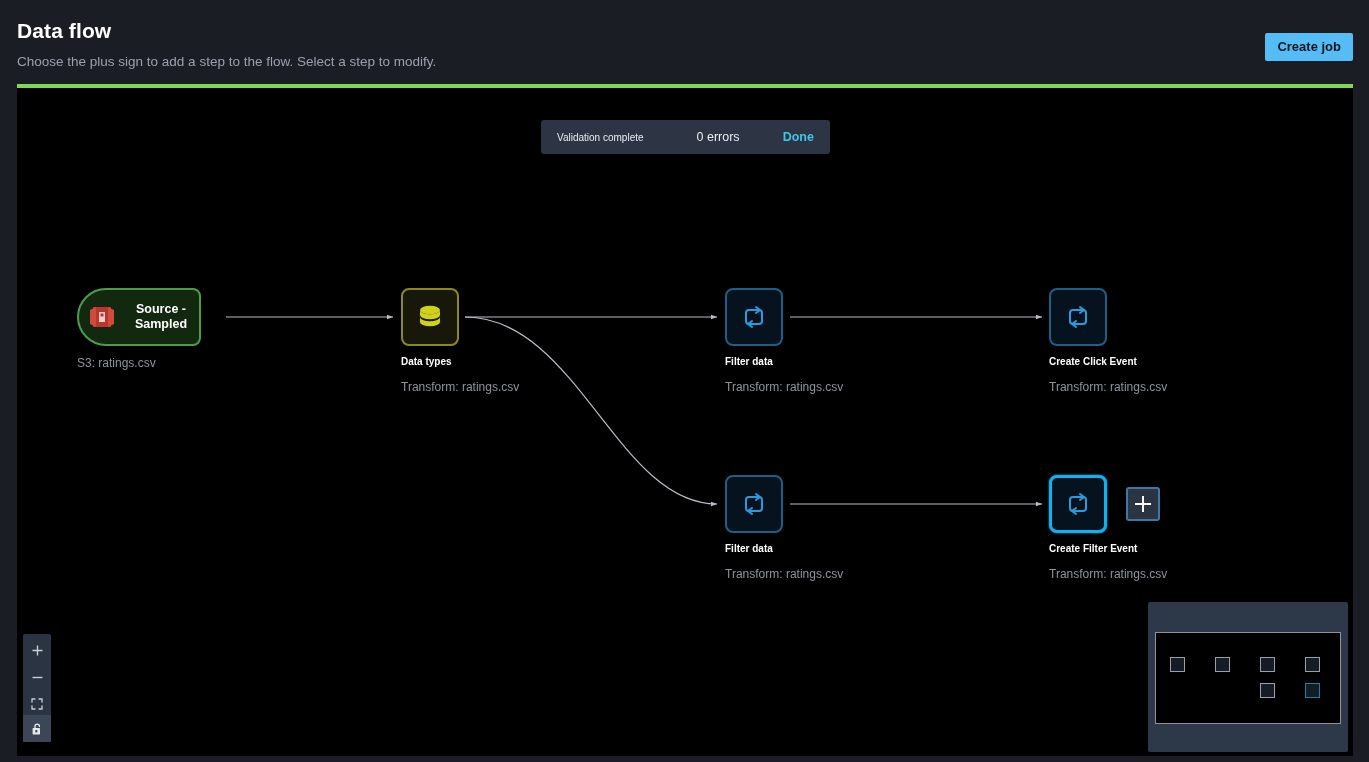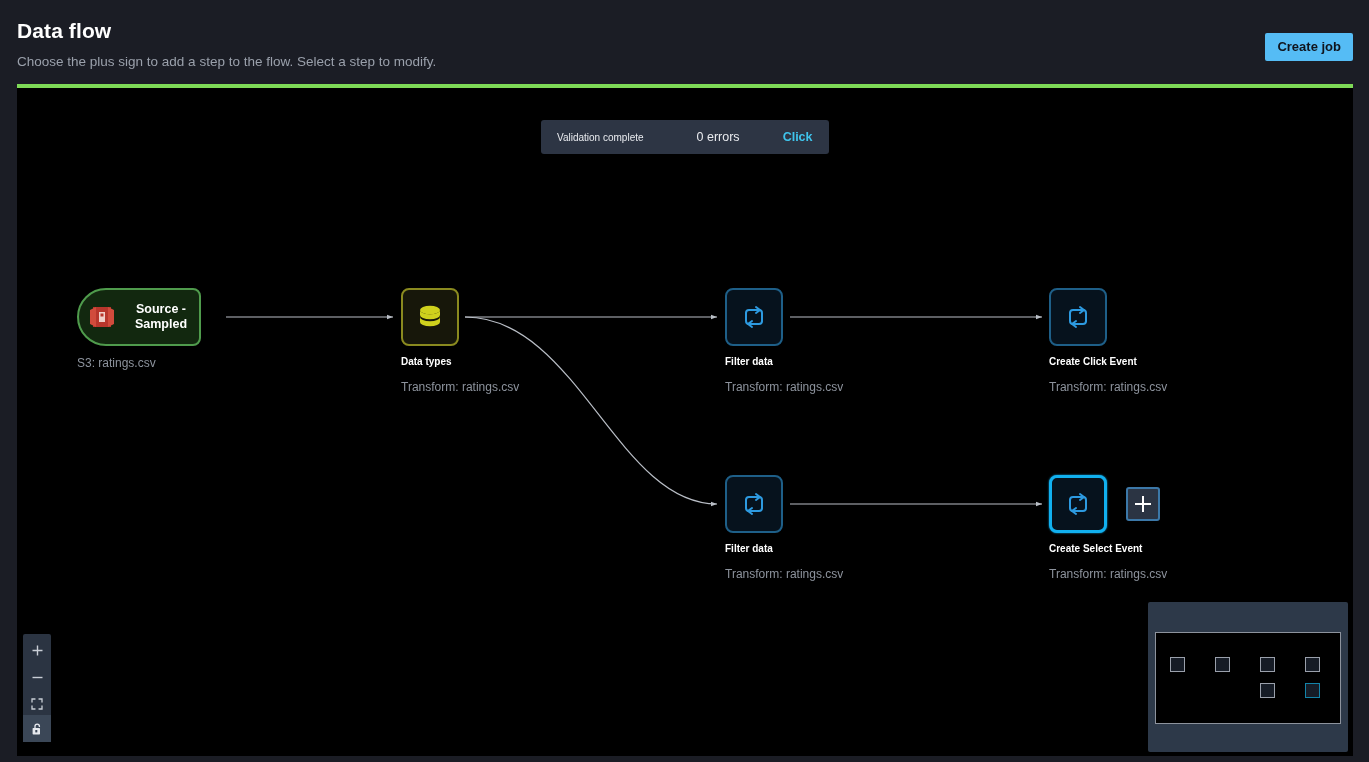--- a/index.html
+++ b/index.html
@@ -183,21 +183,21 @@
       <path d="M 448 229 C 560 229, 600 416, 700 416" fill="none" stroke="#b9bec6" stroke-width="1.2" marker-end="url(#arrow)"></path>
 
       <line x1="773" y1="229" x2="1025" y2="229" stroke="#b9bec6" stroke-width="1.2" marker-end="url(#arrow)"></line>
 
       <line x1="773" y1="416" x2="1025" y2="416" stroke="#b9bec6" stroke-width="1.2" marker-end="url(#arrow)"></line>
     </svg>
 
     <div id="validation-banner">
       <span class="vb-text">Validation complete</span>
       <span class="vb-errors">0 errors</span>
-      <span class="vb-done">Click</span>
+      <span class="vb-done">Done</span>
     </div>
 
     <div class="node" style="left:60px; top:200px; width:200px; height:120px;">
       <div class="node-source">
         <span style="display:block;width:26px;height:28px;">
           <svg width="26" height="28" viewBox="0 0 26 28">
             <path d="M4 4 L22 4 L22 24 L4 24 Z" fill="#b8362c"></path>
             <path d="M1 7 L7 4 L7 24 L1 21 Z" fill="#d14b3c"></path>
             <path d="M25 7 L19 4 L19 24 L25 21 Z" fill="#d14b3c"></path>
             <rect x="10" y="9" width="6" height="10" fill="#f0cfc9"></rect>
@@ -272,21 +272,21 @@
       <div class="node-box transform selected">
         <span style="display:block;width:30px;height:30px;">
           <svg width="30" height="30" viewBox="0 0 30 30">
             <path d="M7 11 a3 3 0 0 1 3-3 h10 M23 19 a3 3 0 0 1 -3 3 h-10" fill="none" stroke="#2d9ae0" stroke-width="2" stroke-linecap="round"></path>
             <path d="M7 11 v8 a3 3 0 0 0 3 3 M23 19 v-8 a3 3 0 0 0 -3 -3" fill="none" stroke="#2d9ae0" stroke-width="2" stroke-linecap="round"></path>
             <path d="M17 5 L21 8 L17 11" fill="none" stroke="#2d9ae0" stroke-width="2" stroke-linecap="round" stroke-linejoin="round"></path>
             <path d="M13 25 L9 22 L13 19" fill="none" stroke="#2d9ae0" stroke-width="2" stroke-linecap="round" stroke-linejoin="round"></path>
           </svg>
         </span>
       </div>
-      <div class="node-title">Create Select Event</div>
+      <div class="node-title">Create Filter Event</div>
       <div class="node-sub">Transform: ratings.csv</div>
     </div>
 
     <div class="plus-button" style="left:1109px; top:399px;">
       <span style="display:block;width:18px;height:18px;">
         <svg width="18" height="18" viewBox="0 0 18 18">
           <path d="M9 2 V16 M2 9 H16" stroke="#ffffff" stroke-width="2" stroke-linecap="square"></path>
         </svg>
       </span>
     </div>

